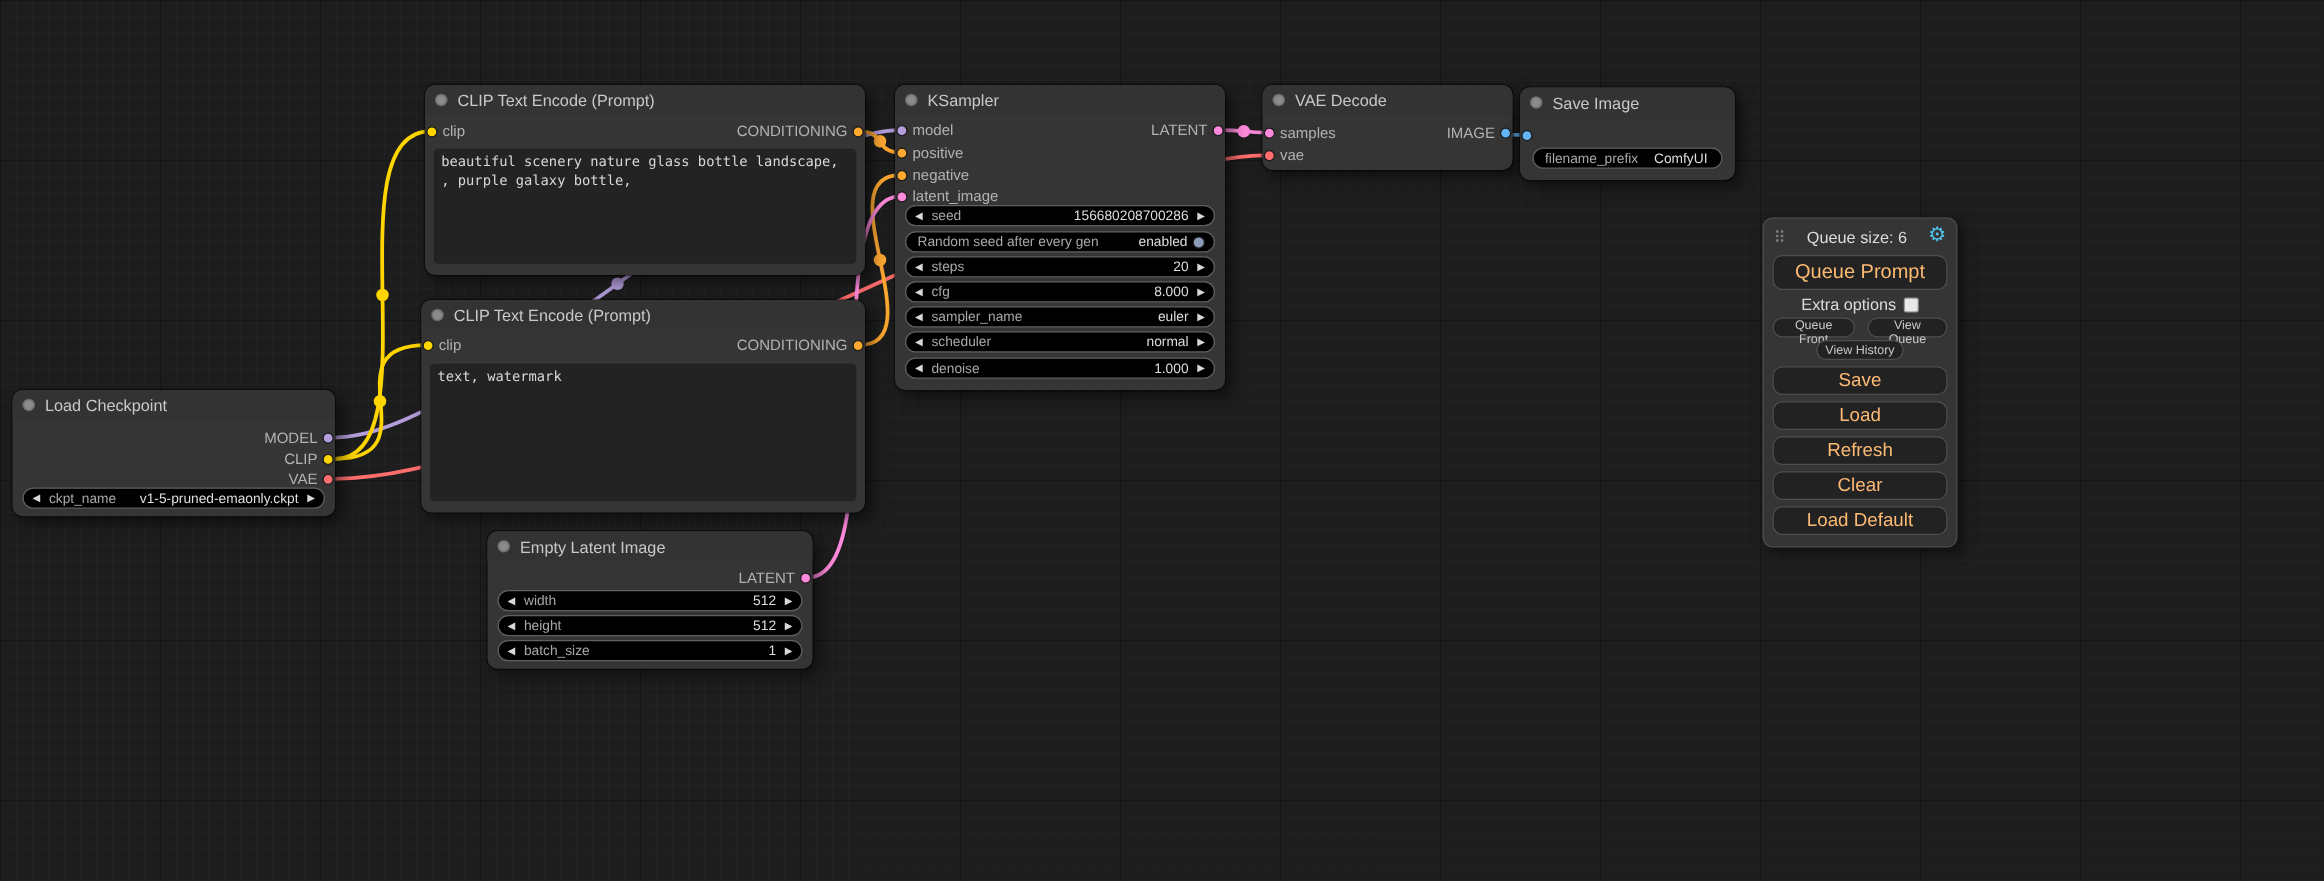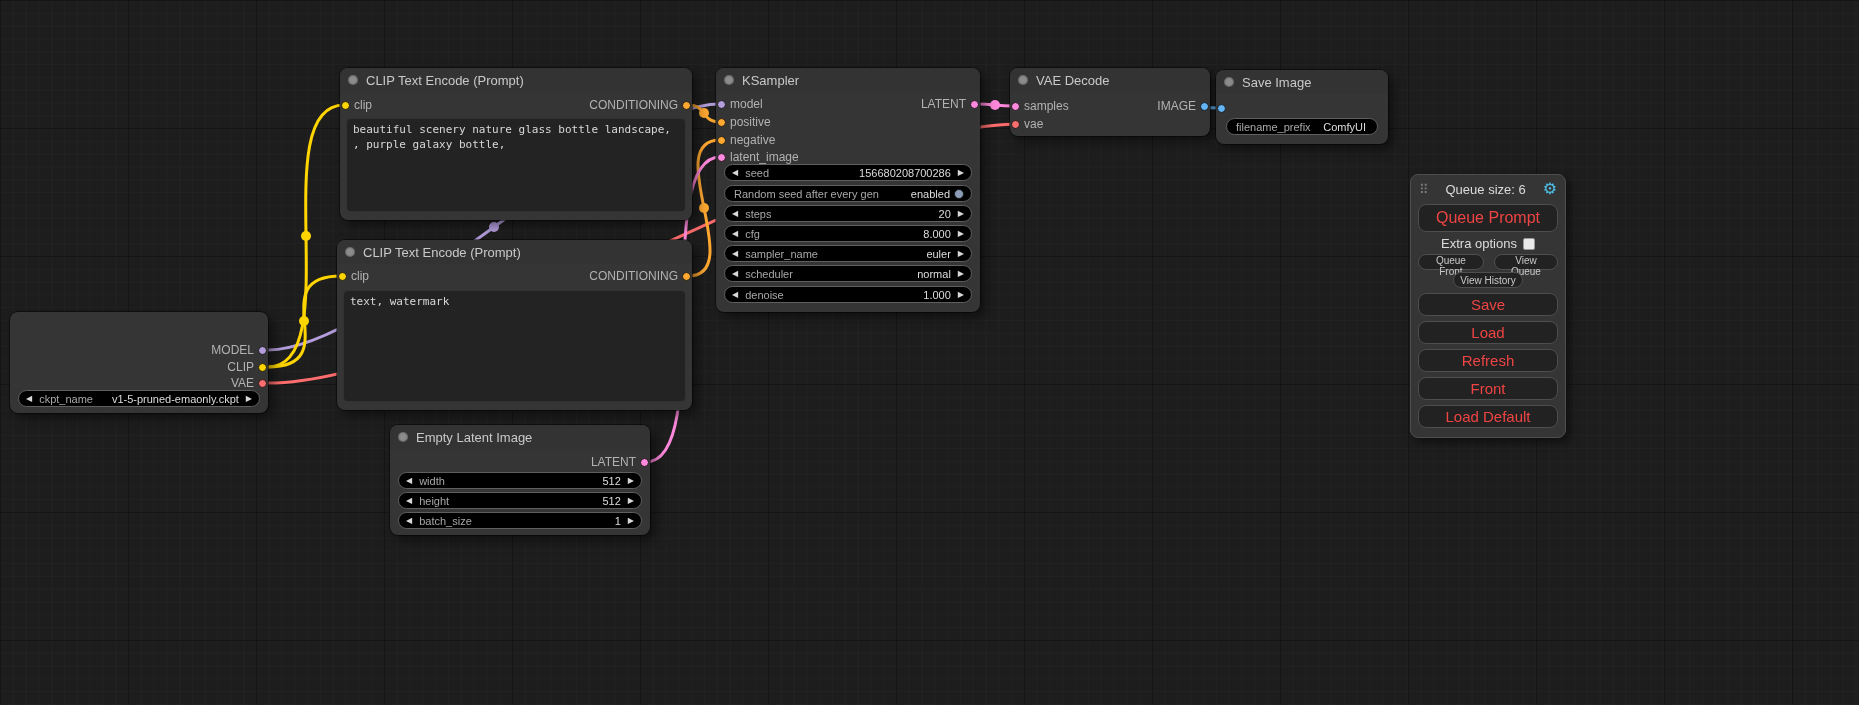--- a/index.html
+++ b/index.html
@@ -63,21 +63,21 @@
     position:absolute; z-index:2; padding:5px 7px 9px;
     background:#353535; border:1px solid #4e4e4e; border-radius:8px;
     box-shadow:4px 4px 10px rgba(0,0,0,0.5); color:#ddd;
   }
   .qp-header{ display:flex; align-items:center; justify-content:space-between; padding:1px 1px 3px; }
   .qp-drag{ color:#7c7c7c; font-size:13px; cursor:grab; }
   .qp-title{ font-size:13px; color:#dcdcdc; }
   .qp-gear{ color:#4fc1e8; font-size:16px; line-height:1; cursor:pointer; }
   .qp-btn{
     display:block; width:100%; background:#222222; border:1px solid #4e4e4e;
-    border-radius:8px; color:#ef4444; font-family:"Liberation Sans", sans-serif;
+    border-radius:8px; color:#fdba74; font-family:"Liberation Sans", sans-serif;
     cursor:pointer;
   }
   .qp-btn.primary{ height:28px; font-size:16px; margin:4px 0 2px; }
   .qp-btn.big{ height:23px; font-size:15px; margin-top:5px; }
   .qp-btn.tiny{ display:inline-block; width:auto; height:16px; font-size:10px; padding:0 6px; border-radius:9px; color:#c9c9c9; }
   .qp-extra{ display:flex; align-items:center; justify-content:center; gap:6px; font-size:13px; color:#dcdcdc; margin:4px 0 3px; }
   .qp-checkbox{ width:12px; height:12px; background:#e9e9e9; border:1px solid #9a9a9a; border-radius:2px; display:inline-block; cursor:pointer; }
   .qp-row{ display:flex; justify-content:space-between; margin:2px 0;gap:10px; }
   .qp-row.center{ justify-content:center; }
 </style>
@@ -98,20 +98,24 @@
   <circle cx="306" cy="236" r="5" fill="#FFD500"></circle>
   <circle cx="304" cy="321" r="5" fill="#FFD500"></circle>
   <circle cx="704" cy="113" r="5" fill="#FFA931"></circle>
   <circle cx="704" cy="208" r="5" fill="#FFA931"></circle>
   <circle cx="683" cy="310" r="5" fill="#FF89DC"></circle>
   <circle cx="995" cy="105" r="5" fill="#FF89DC"></circle>
   <circle cx="1201" cy="107" r="5" fill="#64B5F6"></circle>
 </svg>
 
 <div class="node" style="left:10px;top:312px;width:258px;height:101px">
+  <div class="node-title">
+    <span class="collapse-dot"></span>
+    <span>Load Checkpoint</span>
+  </div>
   <span class="slot out" style="top:31px">MODEL</span>
   <span class="slot out" style="top:48px">CLIP</span>
   <span class="slot out" style="top:64px">VAE</span>
   <span class="port out c-model" style="top:34px"></span>
   <span class="port out c-clip" style="top:51px"></span>
   <span class="port out c-vae" style="top:67px"></span>
   <div class="widget" style="top:78px">
     <span class="arrow">◀</span>
     <span class="wlabel">ckpt_name</span>
     <span class="wvalue">v1-5-pruned-emaonly.ckpt</span>
@@ -268,15 +272,15 @@
   <div class="qp-row">
     <button class="qp-btn tiny">Queue Front</button>
     <button class="qp-btn tiny">View Queue</button>
   </div>
   <div class="qp-row center">
     <button class="qp-btn tiny">View History</button>
   </div>
   <button class="qp-btn big">Save</button>
   <button class="qp-btn big">Load</button>
   <button class="qp-btn big">Refresh</button>
-  <button class="qp-btn big">Front</button>
+  <button class="qp-btn big">Clear</button>
   <button class="qp-btn big">Load Default</button>
 </div>
 
 </body></html>

